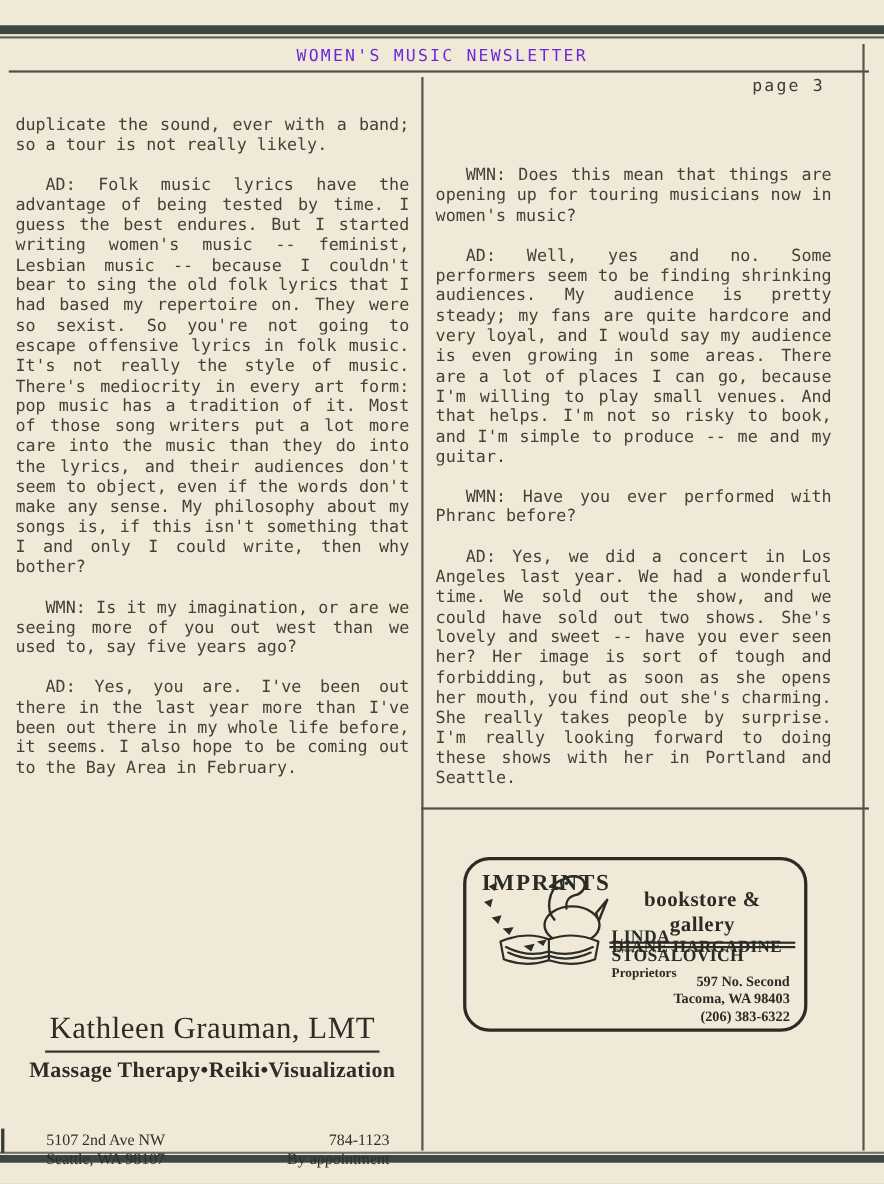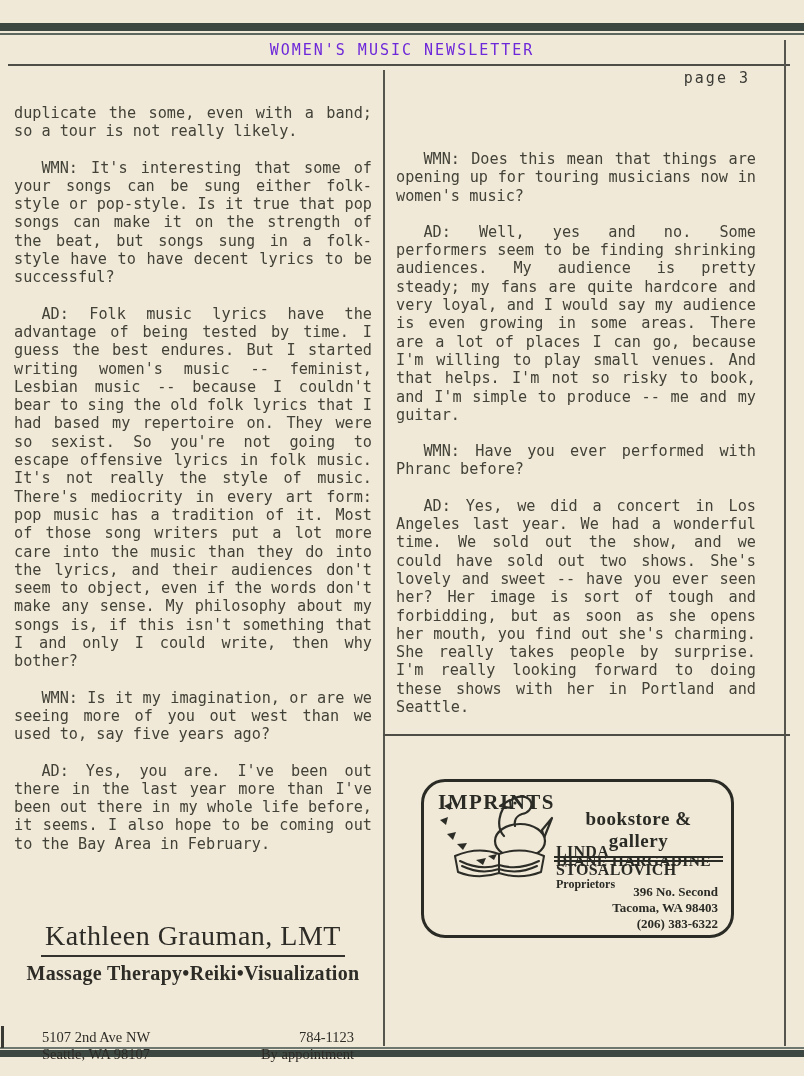--- a/index.html
+++ b/index.html
@@ -86,22 +86,21 @@
   <div class="border-right"></div>
   <div class="divider-h-right"></div>
   <div class="bar-bottom-thin"></div>
   <div class="bar-bottom"></div>
   <div class="left-edge-tick"></div>
 
   <div class="header-title">WOMEN'S MUSIC NEWSLETTER</div>
   <div class="header-page">page 3</div>
 
   <div class="col col-left">
-    <p class="tw first">duplicate the some, even with a band; so a tour is not really likely.</p>
-    <p class="tw">WMN: It's interesting that some of your songs can be sung either folk-style or pop-style. Is it true that pop songs can make it on the strength of the beat, but songs sung in a folk-style have to have decent lyrics to be successful?</p>
+    <p class="tw first">duplicate the sound, ever with a band; so a tour is not really likely.</p>
     <p class="tw">AD: Folk music lyrics have the advantage of being tested by time. I guess the best endures. But I started writing women's music -- feminist, Lesbian music -- because I couldn't bear to sing the old folk lyrics that I had based my repertoire on. They were so sexist. So you're not going to escape offensive lyrics in folk music. It's not really the style of music. There's mediocrity in every art form: pop music has a tradition of it. Most of those song writers put a lot more care into the music than they do into the lyrics, and their audiences don't seem to object, even if the words don't make any sense. My philosophy about my songs is, if this isn't something that I and only I could write, then why bother?</p>
     <p class="tw">WMN: Is it my imagination, or are we seeing more of you out west than we used to, say five years ago?</p>
     <p class="tw">AD: Yes, you are. I've been out there in the last year more than I've been out there in my whole life before, it seems. I also hope to be coming out to the Bay Area in February.</p>
   </div>
 
   <div class="col col-right">
     <p class="tw" style="margin-top:0;">WMN: Does this mean that things are opening up for touring musicians now in women's music?</p>
     <p class="tw">AD: Well, yes and no. Some performers seem to be finding shrinking audiences. My audience is pretty steady; my fans are quite hardcore and very loyal, and I would say my audience is even growing in some areas. There are a lot of places I can go, because I'm willing to play small venues. And that helps. I'm not so risky to book, and I'm simple to produce -- me and my guitar.</p>
     <p class="tw">WMN: Have you ever performed with Phranc before?</p>
     <p class="tw">AD: Yes, we did a concert in Los Angeles last year. We had a wonderful time. We sold out the show, and we could have sold out two shows. She's lovely and sweet -- have you ever seen her? Her image is sort of tough and forbidding, but as soon as she opens her mouth, you find out she's charming. She really takes people by surprise. I'm really looking forward to doing these shows with her in Portland and Seattle.</p>
@@ -155,19 +154,19 @@
         <path d="M38 76 l10 -2 -3 7 z"></path>
         <path d="M50 72 l9 -2 -3 6 z"></path>
       </g>
     </svg>
     <div class="imp-name">IMPRINTS</div>
     <div class="imp-tag">bookstore &amp; gallery</div>
     <div class="imp-prop1">LINDA STOSALOVICH</div>
     <div class="imp-prop2">DIANE HARGADINE</div>
     <div class="imp-prop-label">Proprietors</div>
     <div class="imp-addr">
-      <div>396 No. Second</div>
+      <div>597 No. Second</div>
       <div>Tacoma, WA 98403</div>
       <div>(206) 383-6322</div>
     </div>
   </div>
 
 </div>
 
 </body></html>

